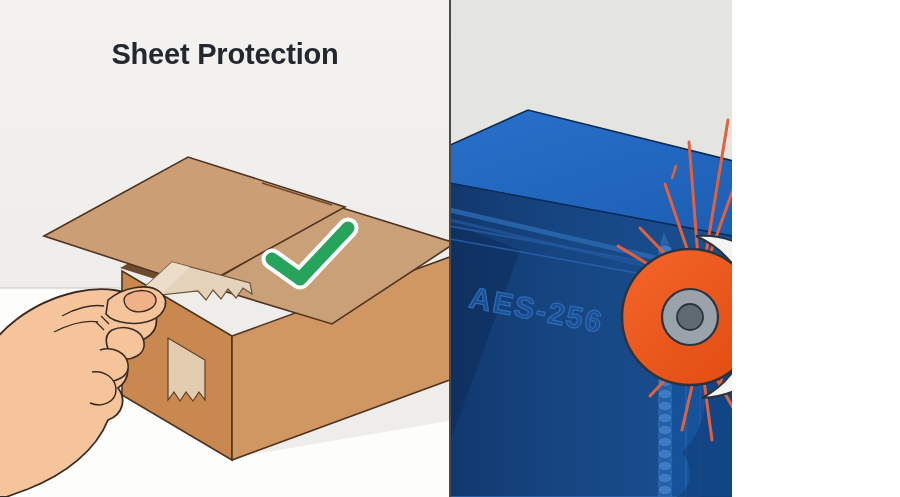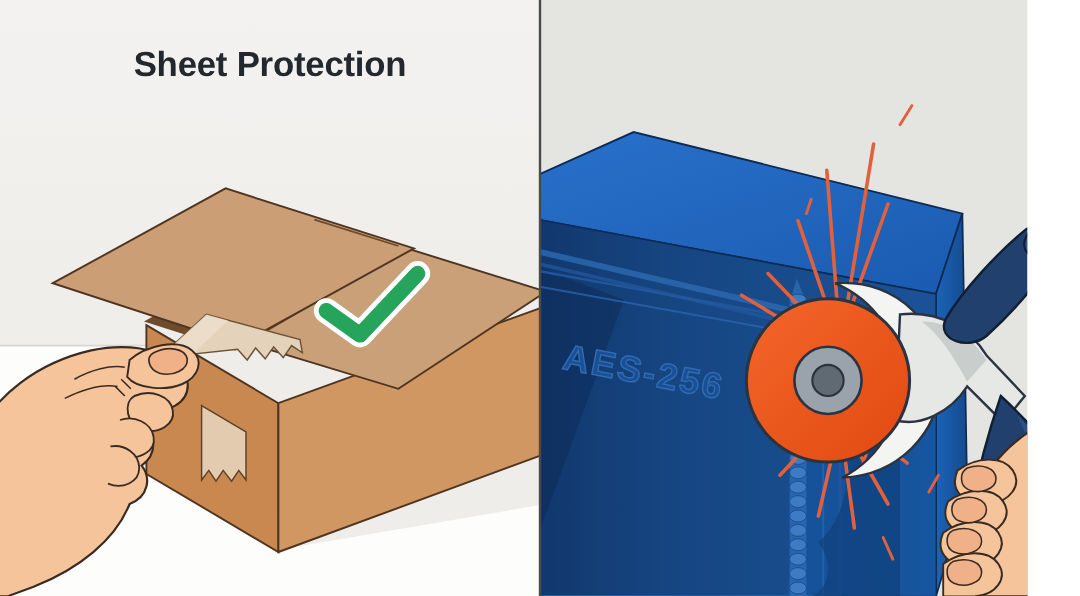--- a/index.html
+++ b/index.html
@@ -2,21 +2,21 @@
 <html><head>
 <meta charset="utf-8">
 <title>Sheet Protection vs Encryption</title>
 <style>
   html,body{margin:0;padding:0;}
   body{
     width:900px;height:497px;overflow:hidden;
     font-family:"Liberation Sans","DejaVu Sans",sans-serif;
     background:#ffffff;
   }
-  .stage{position:relative;width:856px;height:497px;overflow:hidden;}
+  .stage{position:relative;width:732px;height:497px;overflow:hidden;}
 
   
   .panel{position:absolute;top:0;height:497px;overflow:hidden;}
   .panel-left{left:0;width:450px;background:#f2f1ef;}
   .panel-right{left:450px;width:450px;background:#e4e5e1;}
 
   .divider{
     position:absolute;left:449px;top:0;width:2px;height:497px;
     background:#4a4a4a;z-index:40;
   }

